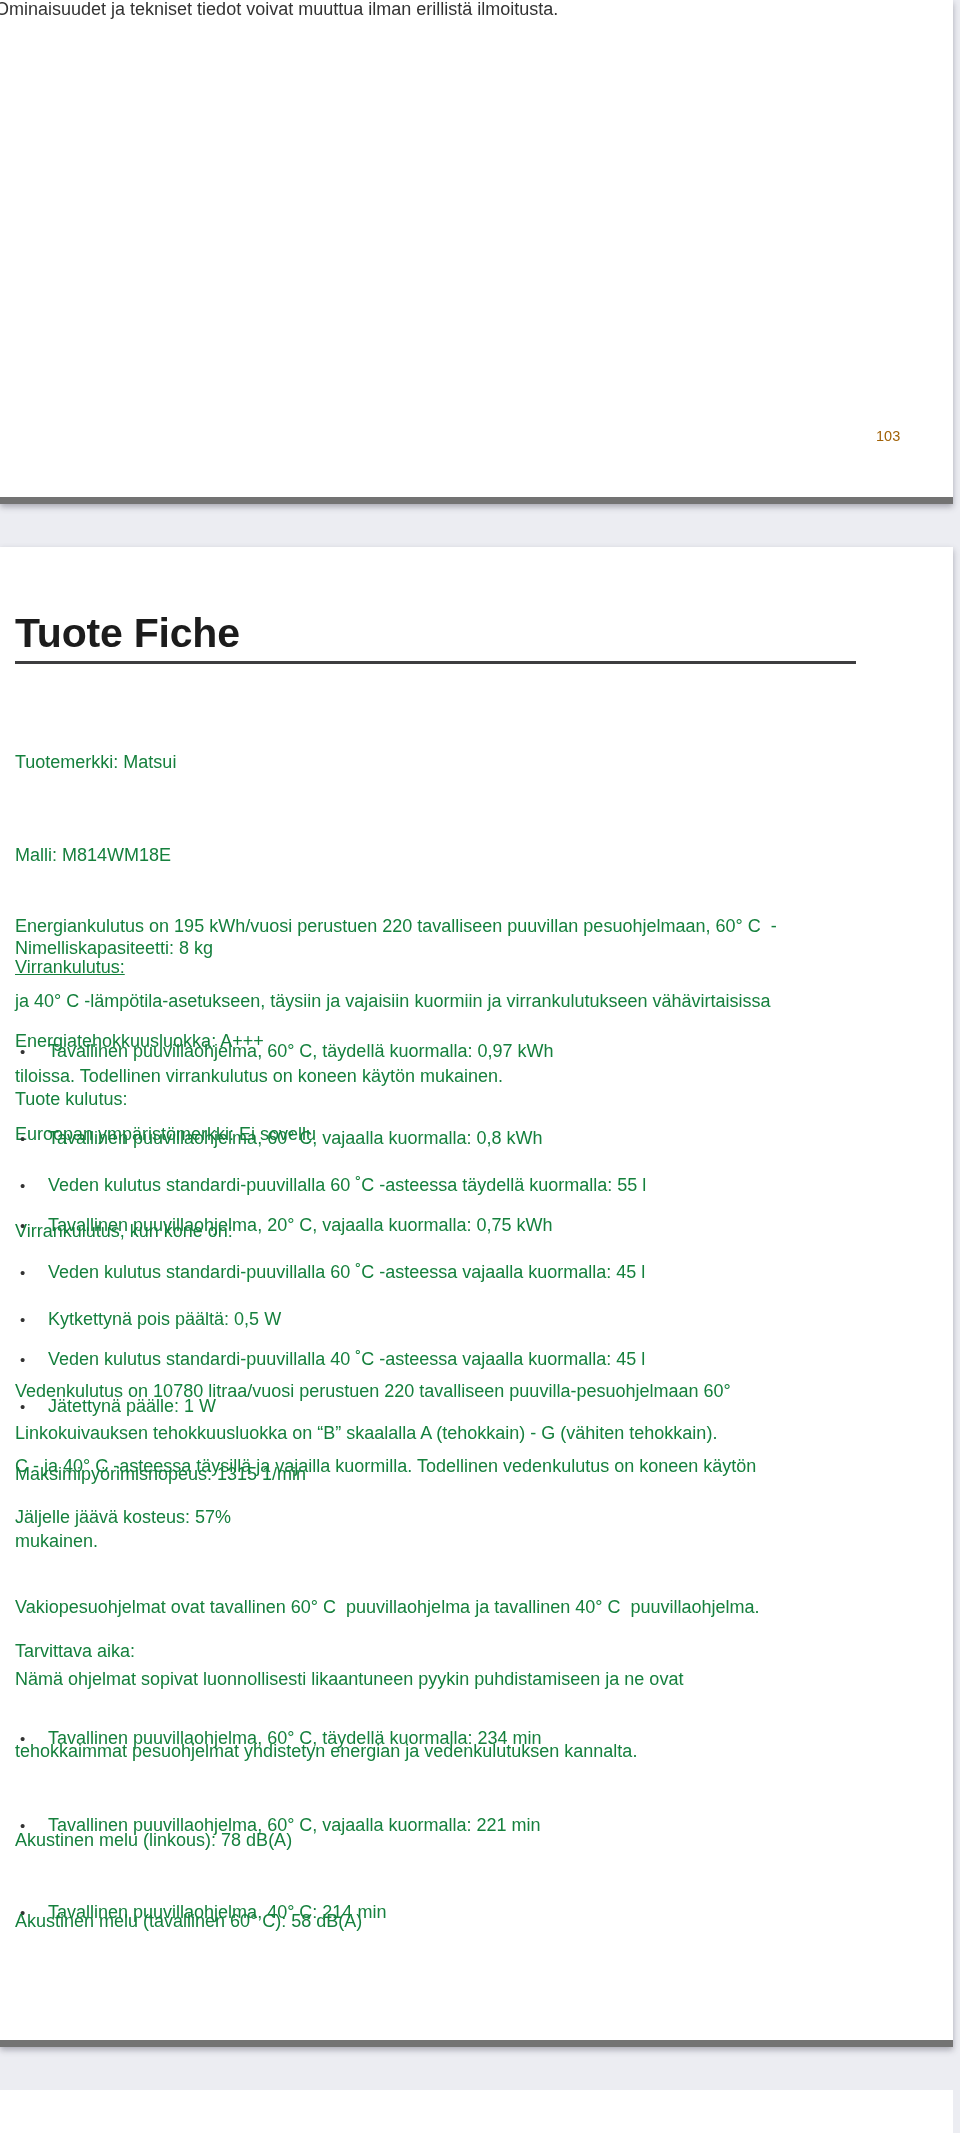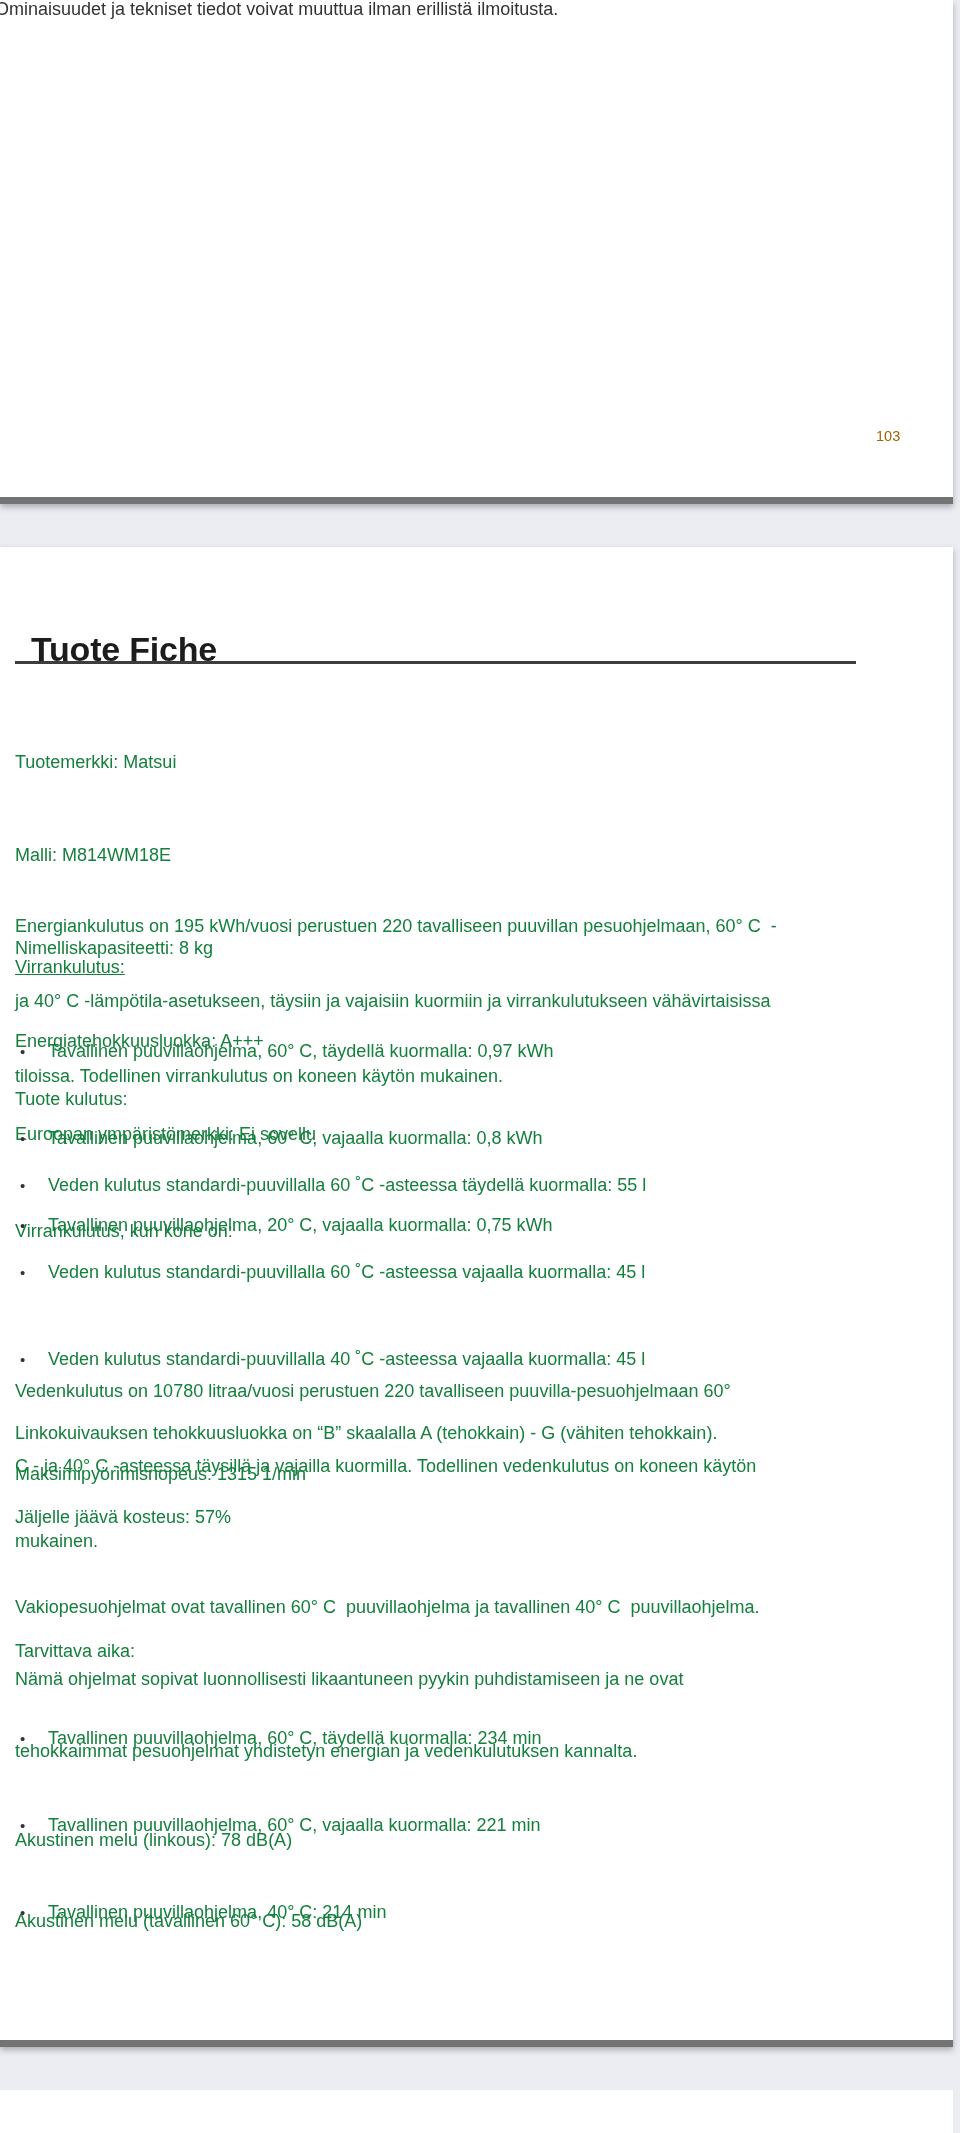--- a/index.html
+++ b/index.html
@@ -26,22 +26,22 @@
   .note{
     position:absolute;left:-5px;top:-3px;
     font-size:18px;line-height:24px;color:#333333;
     white-space:pre;
   }
   .pagenum{
     position:absolute;left:876px;top:426px;
     font-size:14.5px;line-height:20px;color:#a16207;
   }
   .title{
-    position:absolute;left:15px;top:66px;margin:16px;
-    font-size:34px;line-height:40px;font-weight:700;
+    position:absolute;left:15px;top:66px;margin:0;
+    font-size:41px;line-height:40px;font-weight:700;
     color:#1c1c1c;letter-spacing:-0.2px;white-space:pre;
   }
   .rule{
     position:absolute;left:15px;top:114px;
     width:841px;height:3px;background:#3d3d3f;
   }
   .block{
     position:absolute;left:15px;
     font-size:18px;color:#15803d;white-space:pre;
   }
@@ -111,20 +111,24 @@
     </ul>
 
     <div class="block sec-head h-water">Tuote kulutus:</div>
     <ul class="block bullets u-water">
       <li>Veden kulutus standardi-puuvillalla 60 ˚C -asteessa täydellä kuormalla: 55 l</li>
       <li>Veden kulutus standardi-puuvillalla 60 ˚C -asteessa vajaalla kuormalla: 45 l</li>
       <li>Veden kulutus standardi-puuvillalla 40 ˚C -asteessa vajaalla kuormalla: 45 l</li>
     </ul>
 
     <div class="block sec-head h-standby">Virrankulutus, kun kone on:</div>
+    <ul class="block bullets u-standby">
+      <li>Kytkettynä pois päältä: 0,5 W</li>
+      <li>Jätettynä päälle: 1 W</li>
+    </ul>
 
     <div class="block para p-water">
       <div>Vedenkulutus on 10780 litraa/vuosi perustuen 220 tavalliseen puuvilla-pesuohjelmaan 60°</div>
       <div>C - ja 40° C -asteessa täysillä ja vajailla kuormilla. Todellinen vedenkulutus on koneen käytön</div>
       <div>mukainen.</div>
     </div>
 
     <div class="block single l-spin">Linkokuivauksen tehokkuusluokka on “B” skaalalla A (tehokkain) - G (vähiten tehokkain).</div>
     <div class="block single l-maxspin">Maksimipyörimisnopeus: 1315 1/min</div>
     <div class="block single l-moisture">Jäljelle jäävä kosteus: 57%</div>

